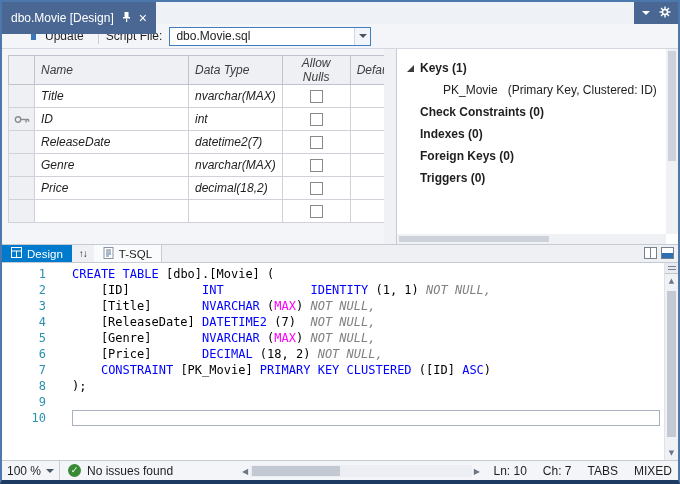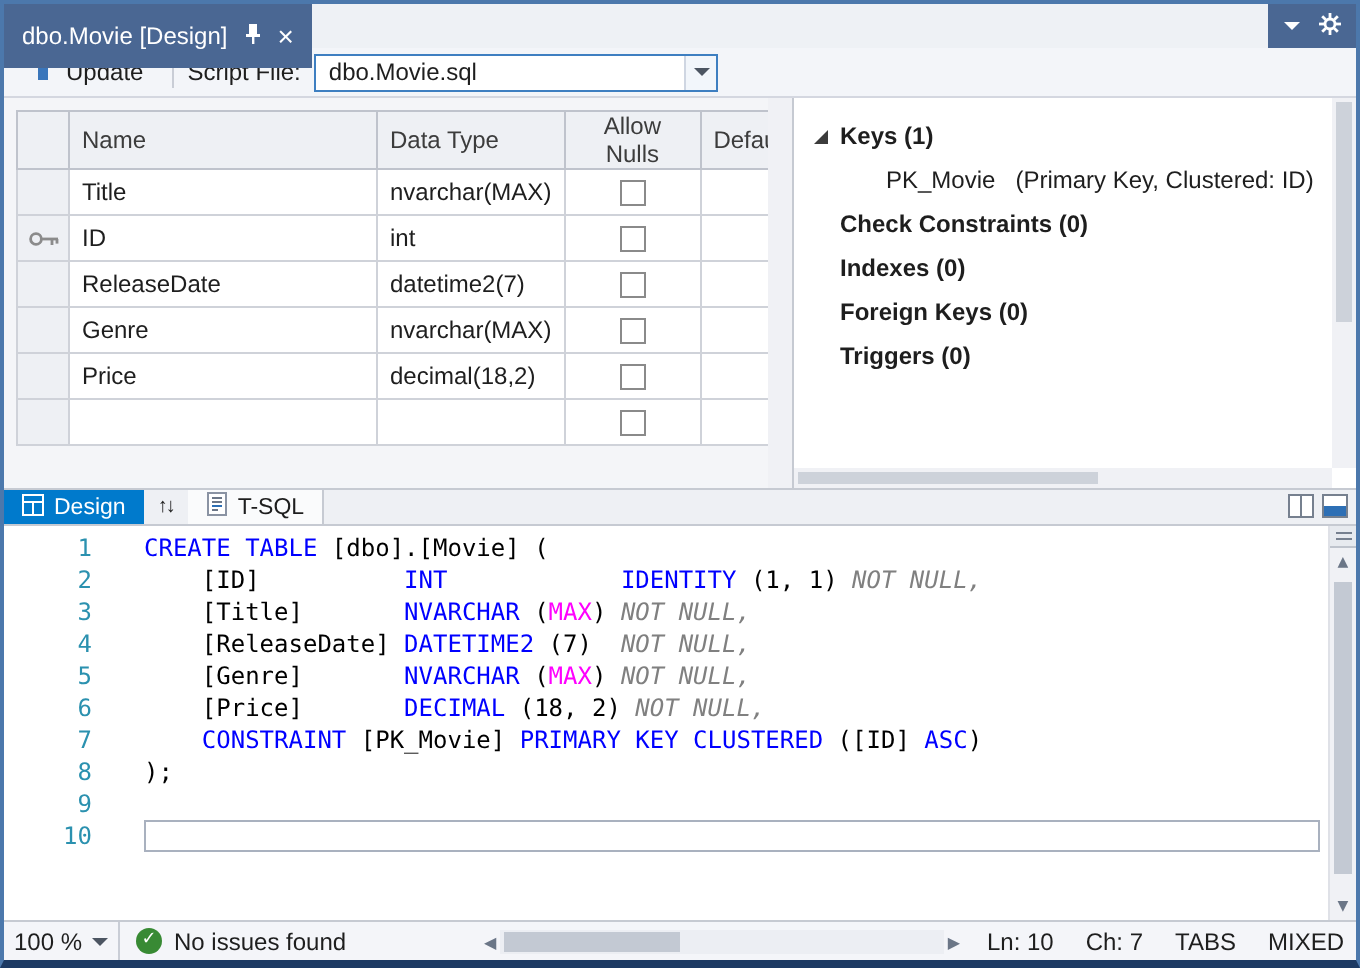--- a/index.html
+++ b/index.html
@@ -16,30 +16,30 @@
     gap:8px;padding:16px 9px;background:var(--tab-blue);color:#fff;cursor:default;}
   .doc-title{font-size:12px;}
   .closex{font-size:14px;line-height:12px;}
   .tabstrip-right{position:absolute;right:0;top:0;height:22px;width:44px;background:var(--tab-blue);
     display:flex;align-items:center;justify-content:center;gap:9px;}
   .caret{width:0;height:0;border-left:4px solid transparent;border-right:4px solid transparent;
     border-top:4px solid #4c5562;display:inline-block;}
   .caret.white{border-top-color:#fff;}
   
   .toolbar{height:25px;background:#f3f5f9;border-bottom:1px solid #d4d7e0;
-    display:flex;align-items:center;padding-left:6px;gap:7px;}
+    display:flex;align-items:center;padding-left:18px;gap:7px;}
   .tbtn{display:flex;align-items:center;gap:5px;padding:2px 7px;}
   .tsep{width:1px;height:16px;background:#c9cdd6;}
   .combo{width:202px;height:19px;border:1px solid #3e7fc1;background:#fff;
     display:flex;align-items:center;padding-left:6px;}
   .combo-btn{margin-left:auto;width:16px;height:100%;display:flex;align-items:center;justify-content:center;
     border-left:1px solid #cfd6e2;background:#f2f6fb;}
   
   .main{position:relative;height:196px;background:#f4f5f8;border-bottom:1px solid #c6cad2;}
-  .grid-pane{position:absolute;left:0;top:0;width:452px;height:100%;}
+  .grid-pane{position:absolute;left:0;top:0;width:452px;height:100%;font-style:italic;}
   table.grid{border-collapse:collapse;font-size:12px;background:#fff;margin:6px 0 0 6px;}
   .grid th{background:#eef0f4;border:1px solid #bfc3cc;font-weight:normal;color:#3c3c3c;
     height:25px;text-align:left;padding:0 6px;}
   .grid td{border:1px solid #cfd2d9;height:23px;padding:0 6px;background:#fff;}
   .grid .sel{width:26px;min-width:26px;max-width:26px;padding:0;background:#eef0f4;text-align:center;}
   .grid .w-name{width:154px;min-width:154px;}
   .grid .w-type{width:78px;min-width:78px;}
   .grid .w-nulls{width:68px;min-width:68px;text-align:center;}
   .grid .w-dflt{width:46px;min-width:46px;}
   .cb{display:inline-block;width:13px;height:13px;border:1px solid #8a8a8a;background:#fff;vertical-align:middle;}

